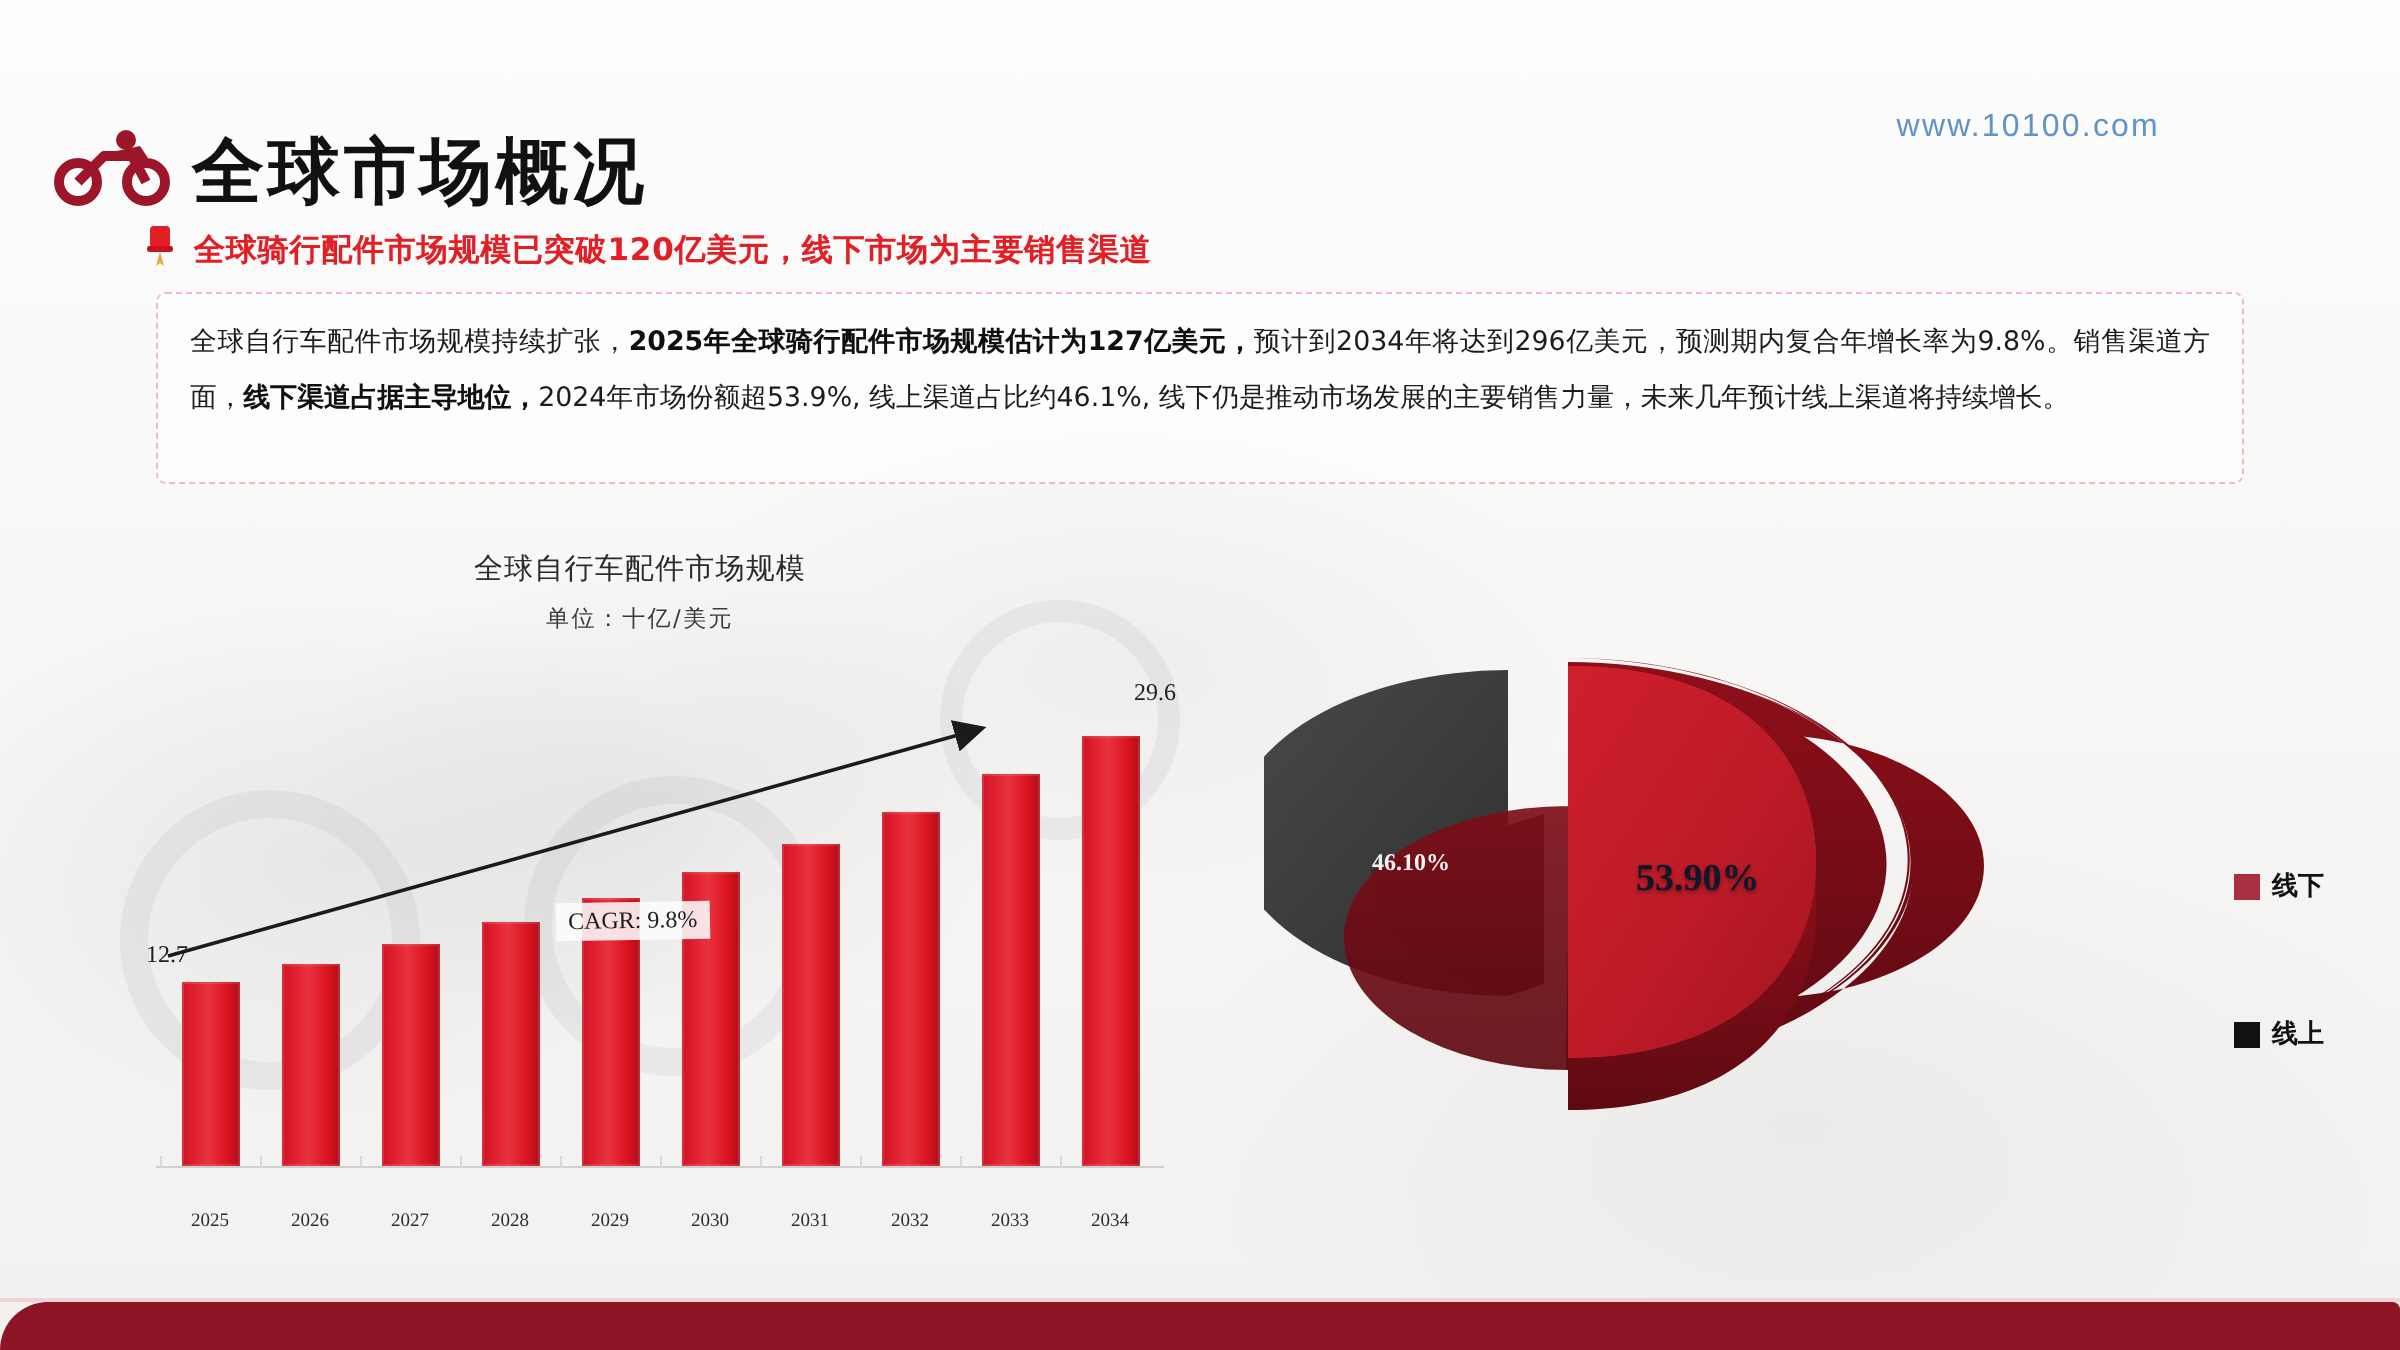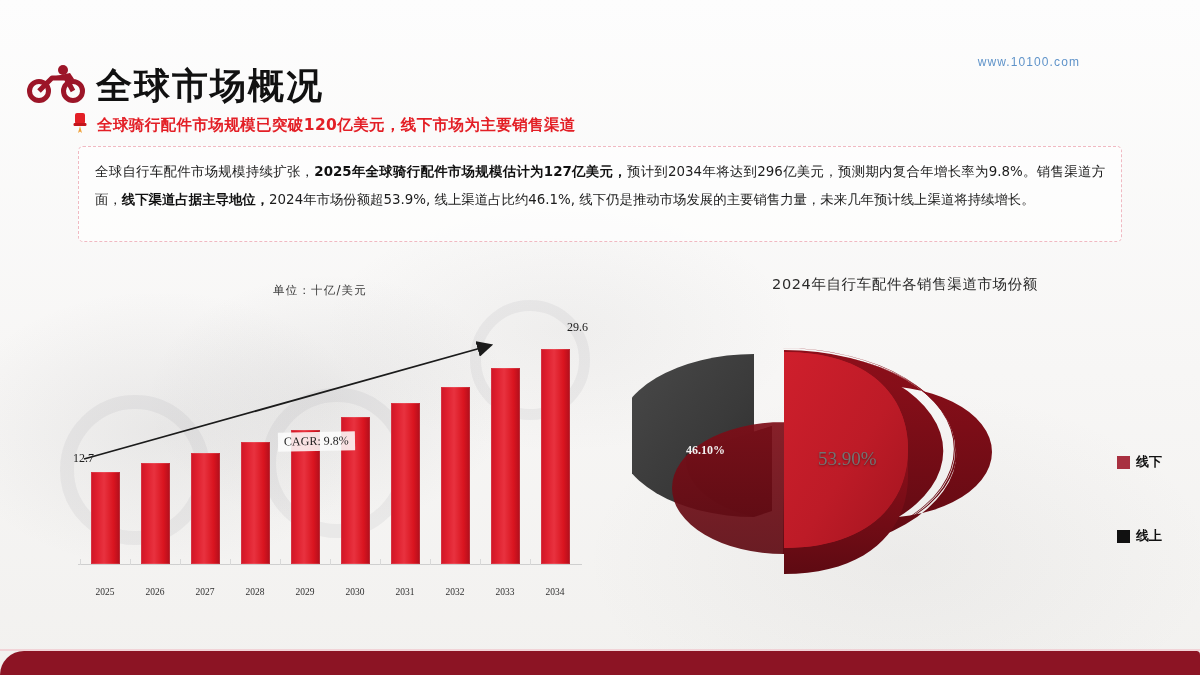--- a/index.html
+++ b/index.html
@@ -43,21 +43,21 @@
     font-family: "DejaVu Sans", "Liberation Sans", sans-serif;
   }
   .brand { position: absolute; right: 28px; top: 26px; text-align: right; }
   .brand-row { display: flex; align-items: center; justify-content: flex-end; gap: 7px; }
   .brand-name {
     font-size: 22px; font-weight: bold; color: #2a7fd4;
     letter-spacing: 1px;
     font-family: "DejaVu Sans", "Liberation Sans", sans-serif;
   }
   .brand-url {
-    margin-top: 3px; font-size: 12px; color: #5f93c9; letter-spacing: 1.1px;
+    margin-top: 3px; font-size: 16px; color: #5f93c9; letter-spacing: 1.1px;
     font-family: "Liberation Sans", sans-serif;
   }
 
   
   .subtitle-row { position: absolute; left: 72px; top: 112px; display: flex; align-items: center; gap: 9px; }
   .subtitle-txt {
     font-size: 15.5px; font-weight: bold; color: #e31f26; letter-spacing: 0.4px;
     font-family: "DejaVu Sans", "Liberation Sans", sans-serif;
   }
 
@@ -115,21 +115,21 @@
     background: rgba(252,252,252,0.88);
     padding: 2px 6px;
     font-size: 12px; color: #1d1d1d;
     font-family: "Liberation Serif", "DejaVu Serif", serif;
     transform: rotate(-1deg);
   }
 
   
   .piewrap { position: relative; width: 570px; height: 300px; margin-top: 24px; }
   .pie-label {
-    position: absolute; color: #737373; font-weight: normal;
+    position: absolute; color: #0f172a; font-weight: bold;
     font-family: "Liberation Serif", "DejaVu Serif", serif;
     text-shadow: 0 1px 2px rgba(0,0,0,0.45);
   }
   .pie-label-dark { position: absolute; color: #f2f2f2; font-weight: bold;
     font-family: "Liberation Serif", "DejaVu Serif", serif; }
   .legend { position: absolute; right: 28px; top: 135px; }
   .legend-item { display: flex; align-items: center; gap: 6px; margin-bottom: 56px; }
   .legend-swatch { width: 13px; height: 13px; display: inline-block; }
   .legend-txt {
     font-size: 13px; color: #111; font-weight: bold;
@@ -188,20 +188,21 @@
       </svg>
     </span>
     <span class="subtitle-txt">全球骑行配件市场规模已突破120亿美元，线下市场为主要销售渠道</span>
   </div>
 
   <div class="textcard">
     <p><span>全球自行车配件市场规模持续扩张，</span><b>2025年全球骑行配件市场规模估计为127亿美元，</b><span>预计到2034年将达到296亿美元，预测期内复合年增长率为9.8%。</span><span>销售渠道方面，</span><b>线下渠道占据主导地位，</b><span>2024年市场份额超53.9%, 线上渠道占比约46.1%, 线下仍是推动市场发展的主要销售力量，未来几年预计线上渠道将持续增长。</span></p>
   </div>
 
   <div class="panel panel-left">
+    <div class="chart-title">全球自行车配件市场规模</div>
     <div class="chart-sub">单位：十亿/美元</div>
     <div class="barchart">
       <div class="axis"></div>
       <div class="plot" id="bars">
           <div class="bar" style="height: 92.3636px; left: 10.5px;"></div>
           <div class="bar-tick" style="left: 0px;"></div>
           <div class="xlabel" style="left: -5px;">2025</div>
           <div class="dlabel" style="left: -7px; bottom: 98.3636px;">12.7</div>
           <div class="bar" style="height: 101.091px; left: 60.5px;"></div>
           <div class="bar-tick" style="left: 50px;"></div>
@@ -239,21 +240,20 @@
             <path d="M0 0 L9 4.5 L0 9 z" fill="#1b1b1b"></path>
           </marker>
         </defs>
         <line x1="64" y1="145" x2="468" y2="32" stroke="#1b1b1b" stroke-width="1.8" marker-end="url(#ah)"></line>
       </svg>
     </div>
 
   </div>
 
   <div class="panel panel-right">
-    <div class="chart-title">2024年自行车配件各销售渠道市场份额</div>
     <div class="piewrap">
       <svg width="440" height="260" viewBox="0 0 440 260" style="position:absolute;left:12px;top:8px">
         <defs>
           <linearGradient id="redTop" x1="0" y1="0" x2="1" y2="1">
             <stop offset="0%" stop-color="#cf1f2c"></stop>
             <stop offset="55%" stop-color="#bd1b27"></stop>
             <stop offset="100%" stop-color="#a3141f"></stop>
           </linearGradient>
           <linearGradient id="redSide" x1="0" y1="0" x2="0" y2="1">
             <stop offset="0%" stop-color="#8e0f1a"></stop>

